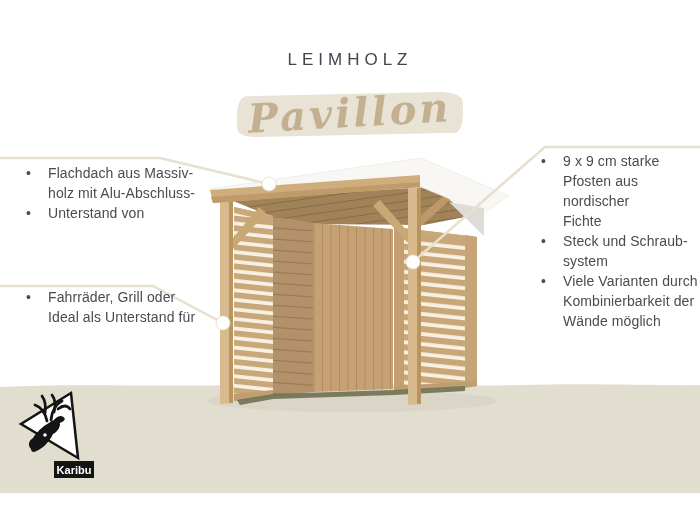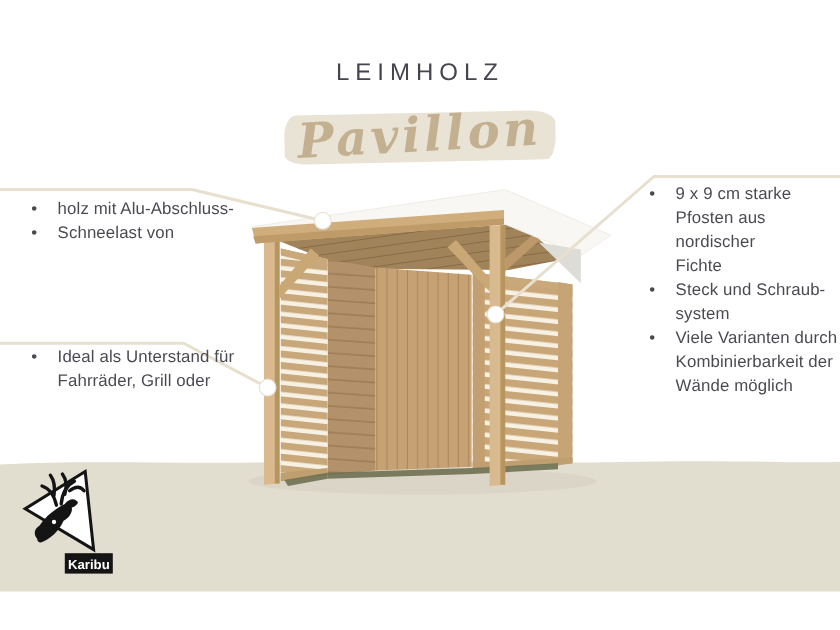--- a/index.html
+++ b/index.html
@@ -3,21 +3,21 @@
 <meta charset="utf-8">
 <style>
   html,body{margin:0;padding:0;background:#fff;}
   .canvas{
     position:relative;width:700px;height:525px;overflow:hidden;background:#fff;
     font-family:"Liberation Sans",sans-serif;color:#47474d;
   }
   .scene{position:absolute;inset:0;width:700px;height:525px;}
   .title{
     position:absolute;top:50px;left:0;width:700px;margin:0;text-align:center;
-    font-size:20px;font-weight:500;letter-spacing:5px;color:#45444f;
+    font-size:17px;font-weight:500;letter-spacing:5px;color:#45444f;
   }
   .brush{
     position:absolute;left:237px;top:94px;width:226px;height:41px;
     background:#e8e3d4;transform:rotate(-1.2deg);
     border-radius:10px 22px 8px 18px / 18px 10px 20px 8px;
     display:flex;align-items:center;justify-content:center;
   }
   .script{
     font-family:"DejaVu Serif","Liberation Serif",serif;
     font-style:italic;font-weight:700;font-size:40px;letter-spacing:3px;
@@ -130,37 +130,38 @@
 
   <h1 class="title">LEIMHOLZ</h1>
   <div class="brush">
     <span class="script">Pavillon</span>
   </div>
 
   <div class="callout lt">
     <div class="ci">
       <span class="b">•</span>
       <span class="t">
+        <span class="ln">Flachdach aus Massiv-</span>
         <span class="ln">holz mit Alu-Abschluss-</span>
       </span>
     </div>
     <div class="ci">
       <span class="b">•</span>
       <span class="t">
-        <span class="ln">Schneelast von</span>
+        <span class="ln">Unterstand von</span>
       </span>
     </div>
   </div>
 
   <div class="callout lb">
     <div class="ci">
       <span class="b">•</span>
       <span class="t">
+        <span class="ln">Fahrräder, Grill oder</span>
         <span class="ln">Ideal als Unterstand für</span>
-        <span class="ln">Fahrräder, Grill oder</span>
       </span>
     </div>
   </div>
 
   <div class="callout rt">
     <div class="ci">
       <span class="b">•</span>
       <span class="t">
         <span class="ln">9 x 9 cm starke</span>
         <span class="ln">Pfosten aus nordischer</span>

